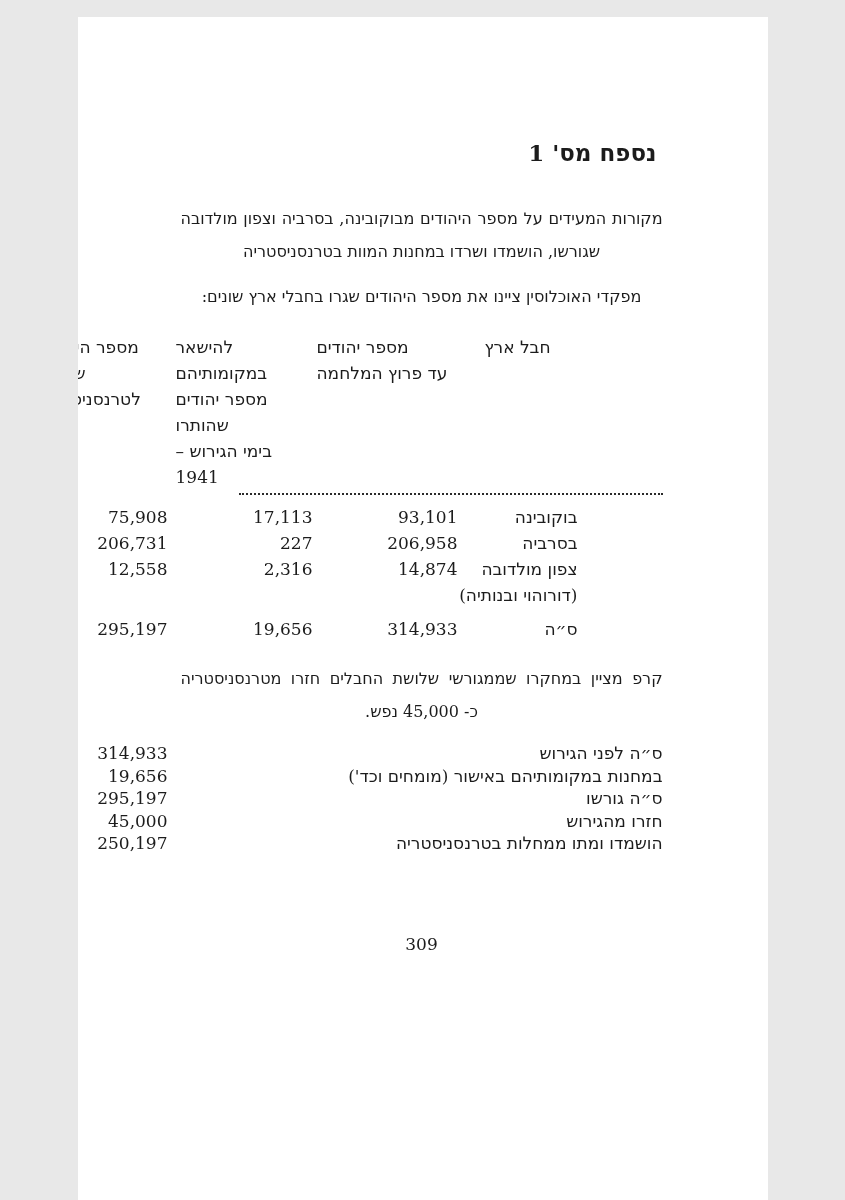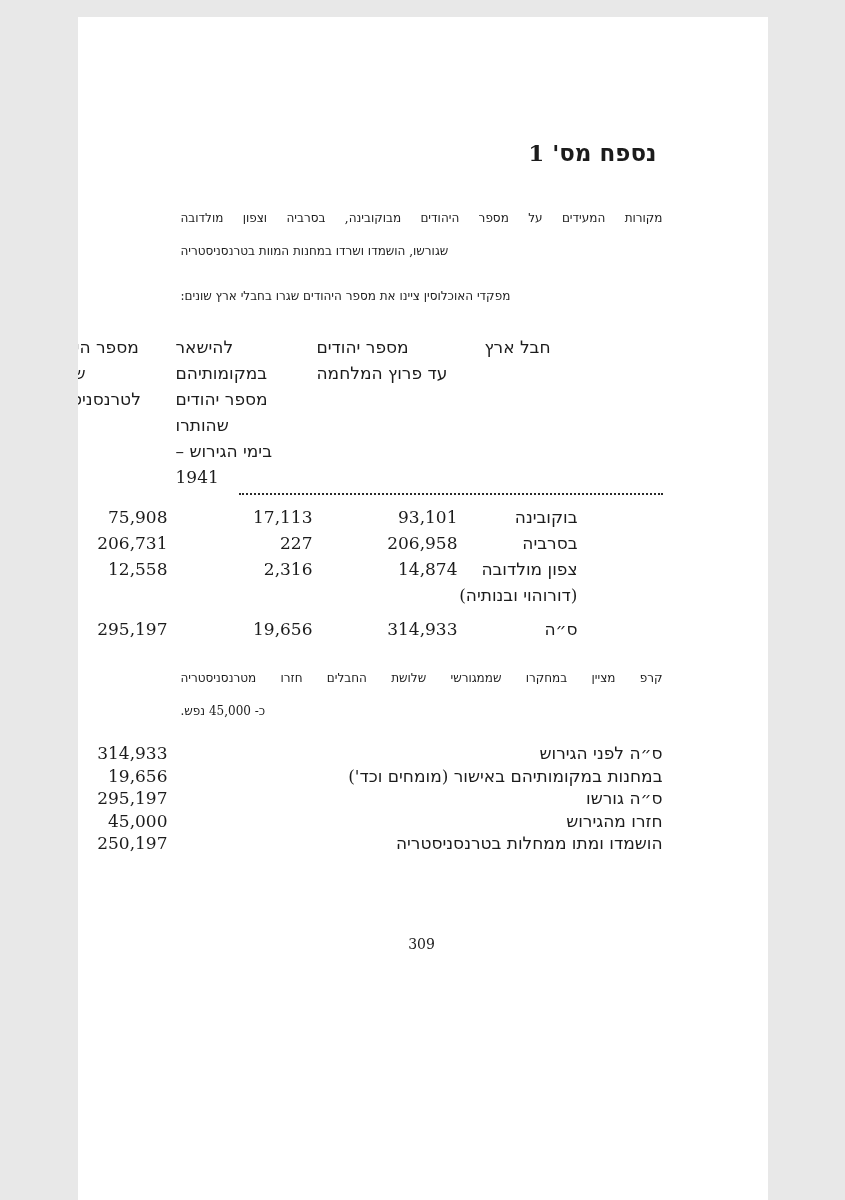--- a/index.html
+++ b/index.html
@@ -21,22 +21,22 @@
   .title {
     margin: 0;
     font-size: 23px;
     font-weight: bold;
     line-height: 28px;
     text-align: right;
     padding-left: 0;
     padding-right: 6px;
   }
 
-  .para { font-size: 12px; }
-  .ln { line-height: 33px; text-align: left; }
+  .para { font-size: 16px; }
+  .ln { line-height: 33px; text-align: center; }
   .ln.just { text-align: justify; text-align-last: justify; }
 
   .p-intro   { margin-top: 35px; }
   .p-census  { margin-top: 13px; }
   .p-tableintro { margin-top: 12px; }
   .p-return  { margin-top: 20px; }
   .p-concl   { margin-top: 22px; }
 
   
   .t1head, .t1row {
@@ -70,21 +70,21 @@
     display: grid;
     grid-template-columns: 495px 142px; 
     direction: rtl;
     line-height: 22.5px;
   }
   .sumrow .lab { }
   .sumrow .val { text-align: right; direction: ltr; padding-left: 5px; }
 
   .pagenum {
     margin-top: 77px;
-    font-size: 14px;
+    font-size: 17px;
     line-height: 24px;
     text-align: center;
     direction: ltr;
   }
 </style>
 </head>
 <body>
 
 <div class="page">
   <div class="content">

